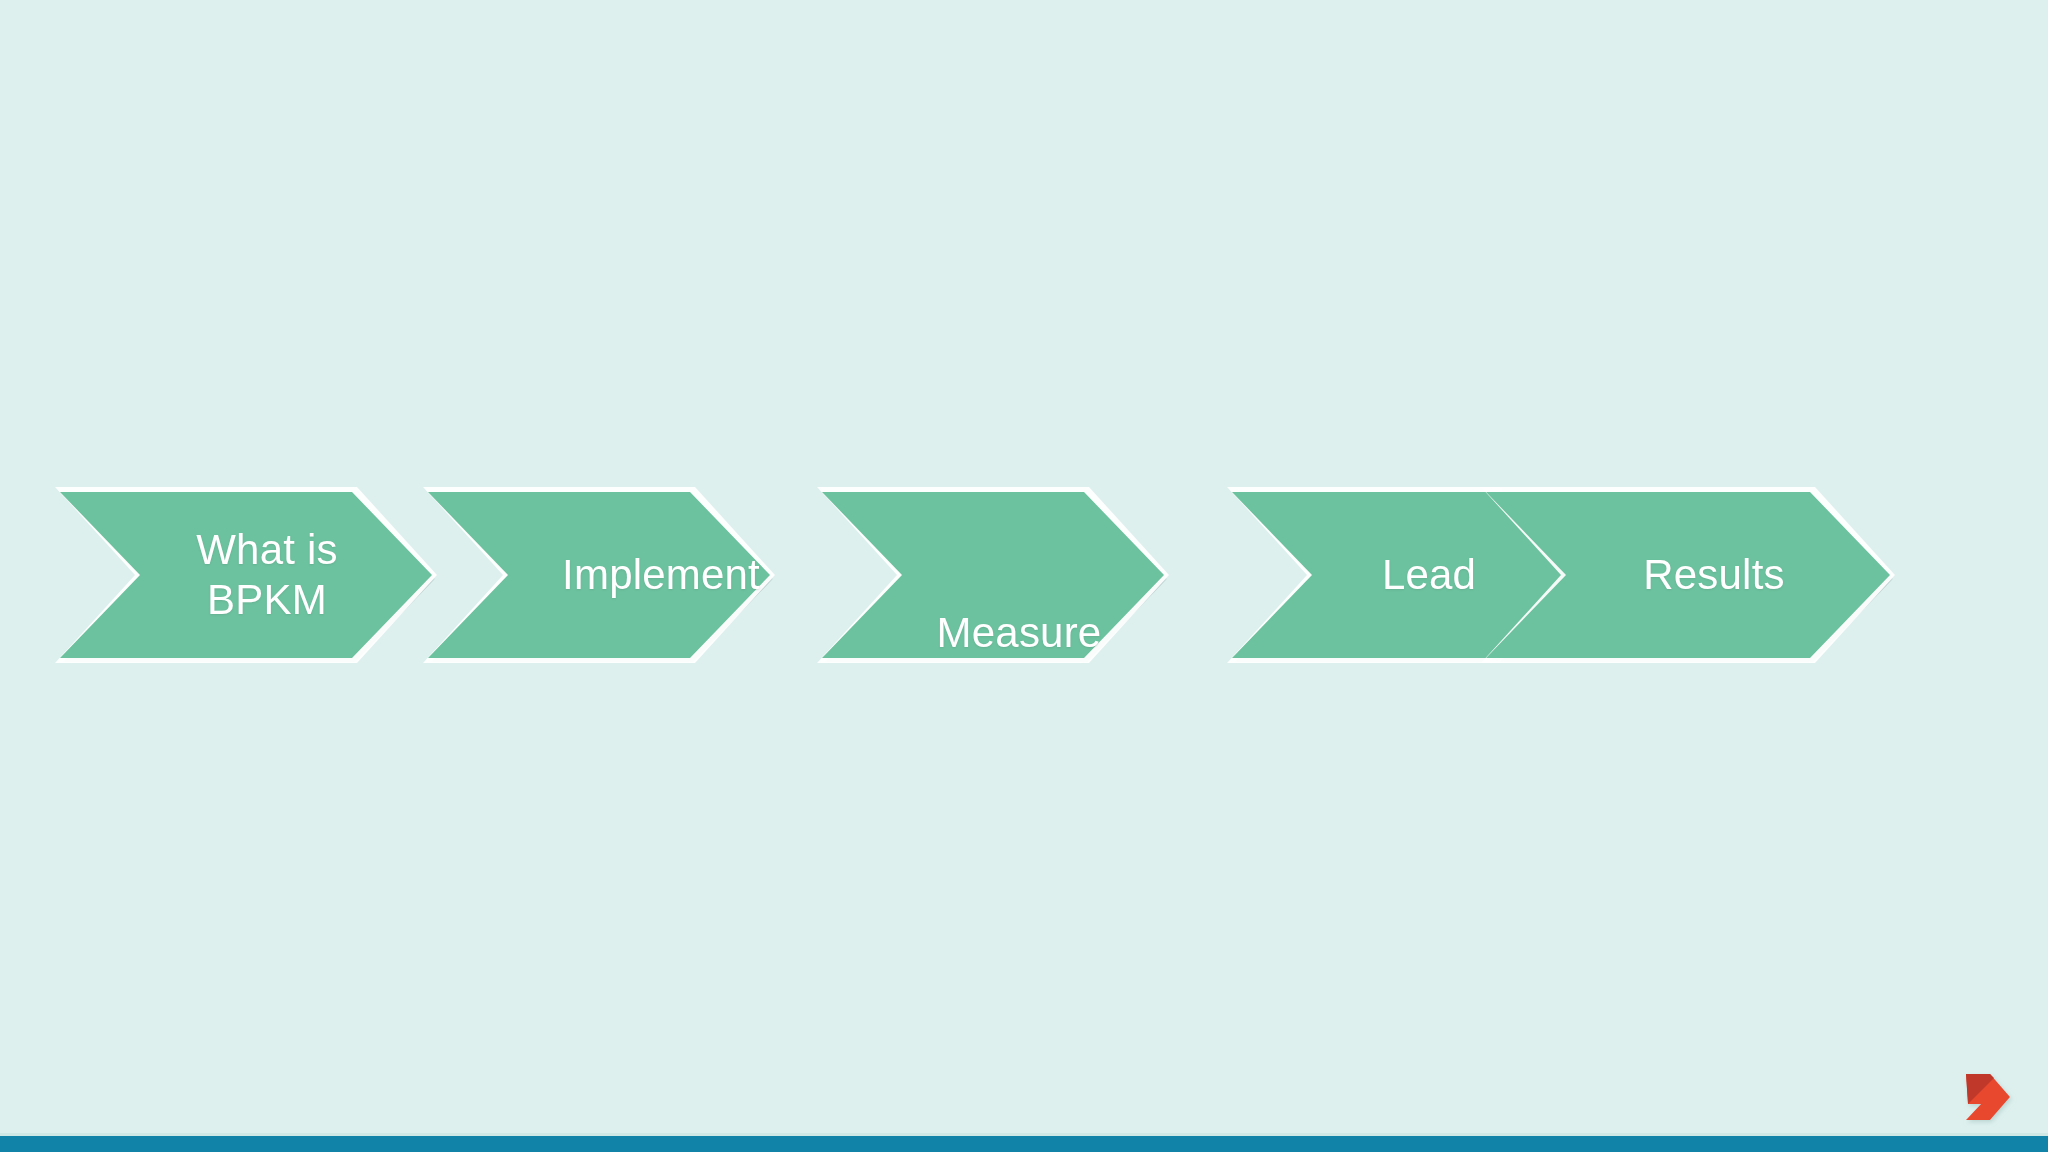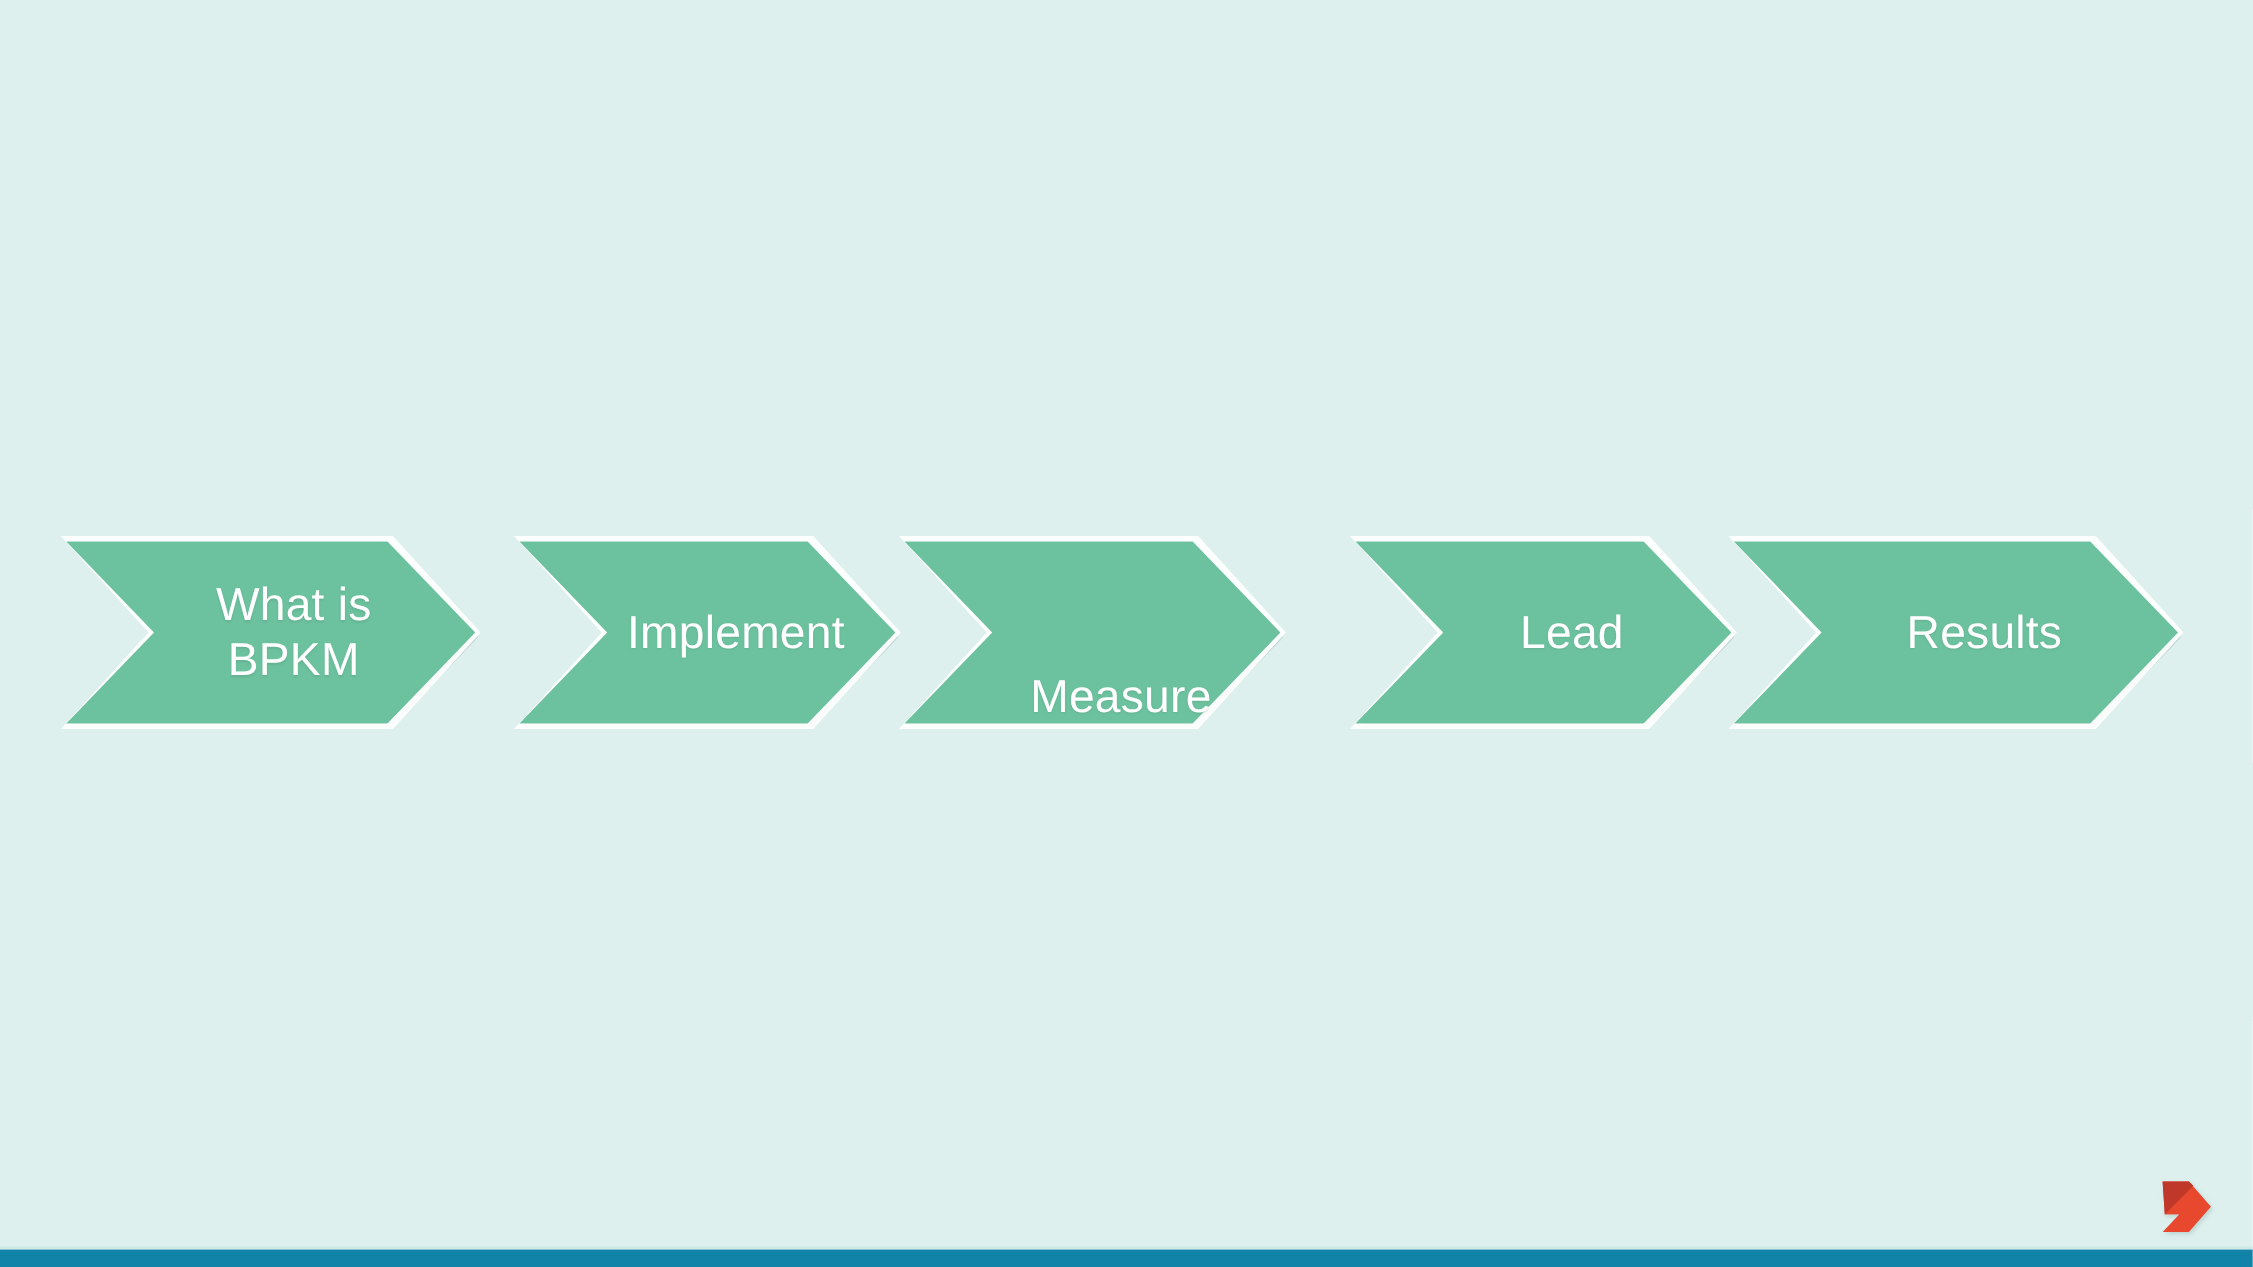--- a/index.html
+++ b/index.html
@@ -130,42 +130,42 @@
   <div id="process-band">
 
     <div class="chevron-step two-line" style="left:60px; width:372px;">
       <div class="chevron-shadow clip-chevron"></div>
       <div class="chevron-halo clip-chevron"></div>
       <div class="chevron-body clip-chevron"></div>
       <div class="chevron-label">What is
 BPKM</div>
     </div>
 
-    <div class="chevron-step" style="left:472px; width:342px;">
+    <div class="chevron-step" style="left:428px; width:342px;justify-content:flex-end;">
       <div class="chevron-shadow clip-chevron"></div>
       <div class="chevron-halo clip-chevron"></div>
       <div class="chevron-body clip-chevron"></div>
       <div class="chevron-label">Implement</div>
     </div>
 
     <div class="chevron-step" style="left:822px; width:342px;align-items:flex-end;">
       <div class="chevron-shadow clip-chevron"></div>
       <div class="chevron-halo clip-chevron"></div>
       <div class="chevron-body clip-chevron"></div>
       <div class="chevron-label">Measure</div>
     </div>
 
     <div class="chevron-step" style="left:1232px; width:342px;">
       <div class="chevron-shadow clip-chevron"></div>
       <div class="chevron-halo clip-chevron"></div>
       <div class="chevron-body clip-chevron"></div>
       <div class="chevron-label">Lead</div>
     </div>
 
-    <div class="chevron-step" style="left:1576px; width:404px;">
+    <div class="chevron-step" style="left:1486px; width:404px;">
       <div class="chevron-shadow clip-chevron"></div>
       <div class="chevron-halo clip-chevron"></div>
       <div class="chevron-body clip-chevron"></div>
       <div class="chevron-label">Results</div>
     </div>
 
   </div>
 
   <div id="brand-logo">
     <svg viewBox="0 0 80 62" width="80" height="62" xmlns="http://www.w3.org/2000/svg">

